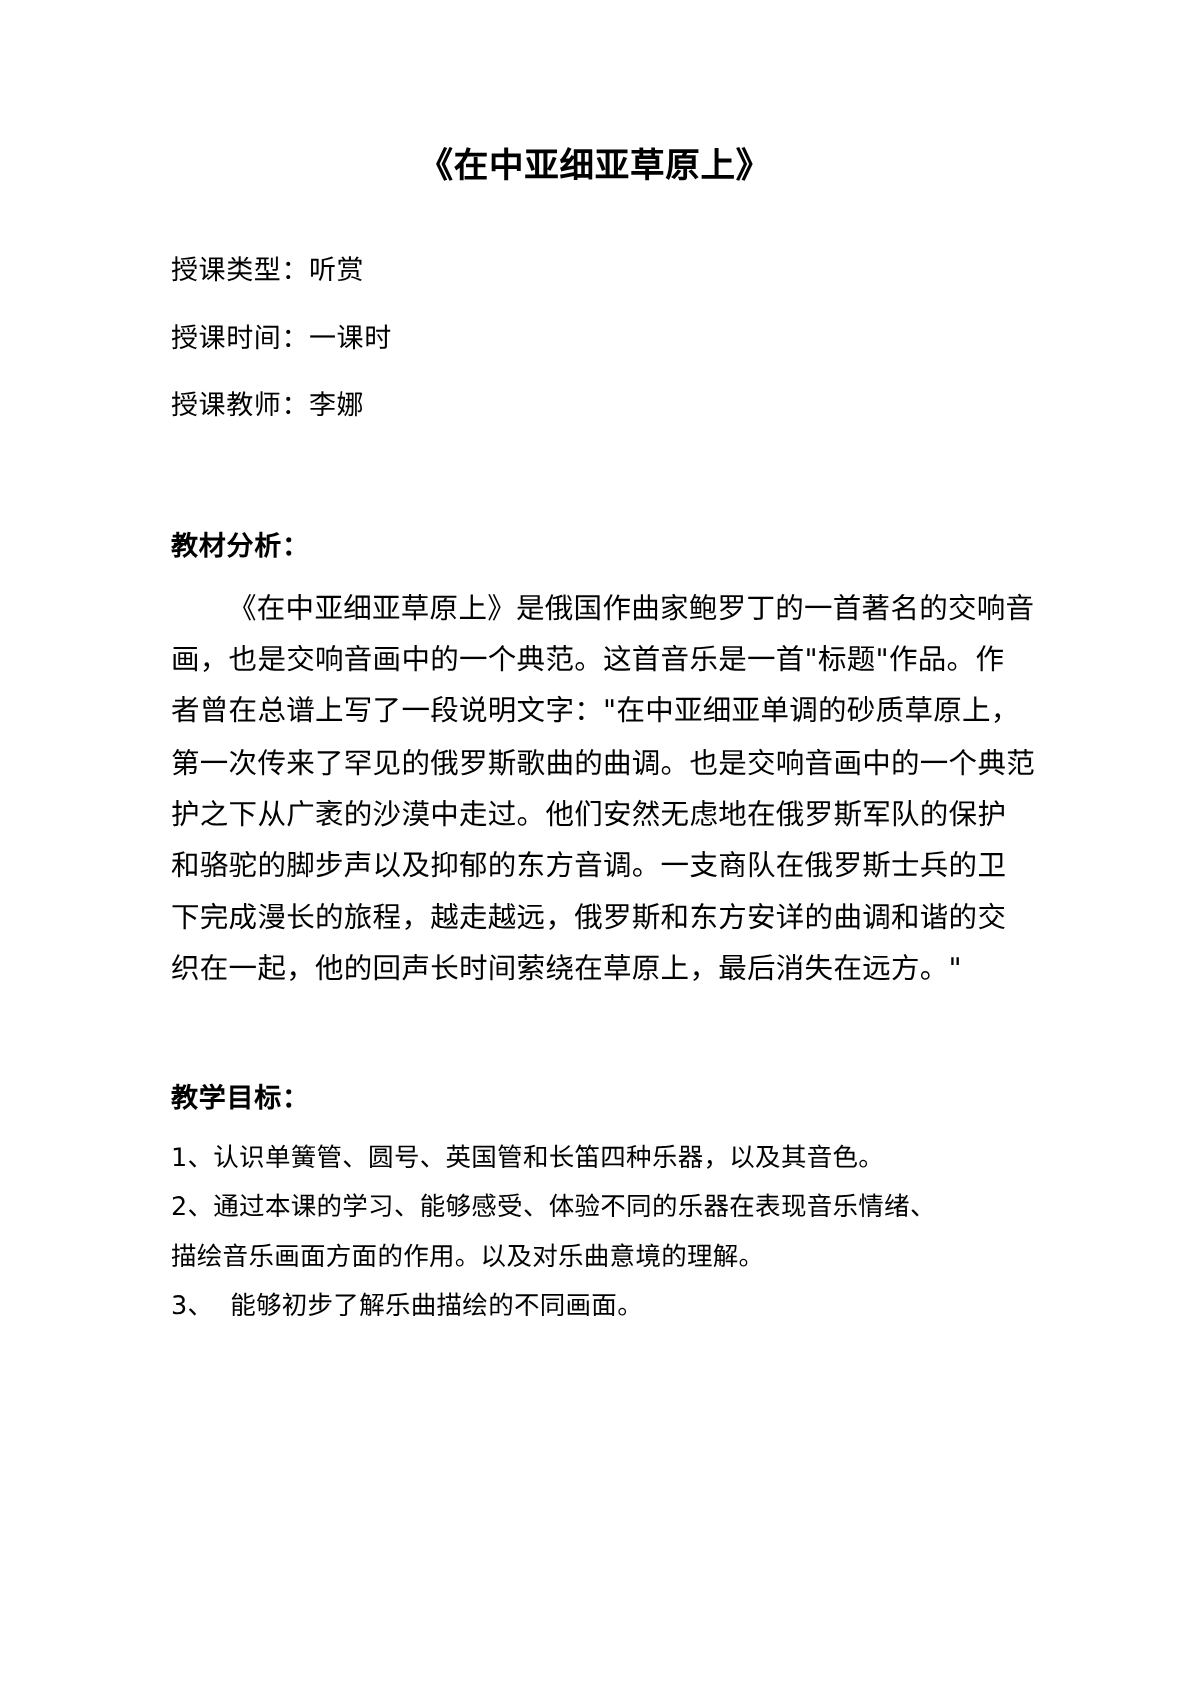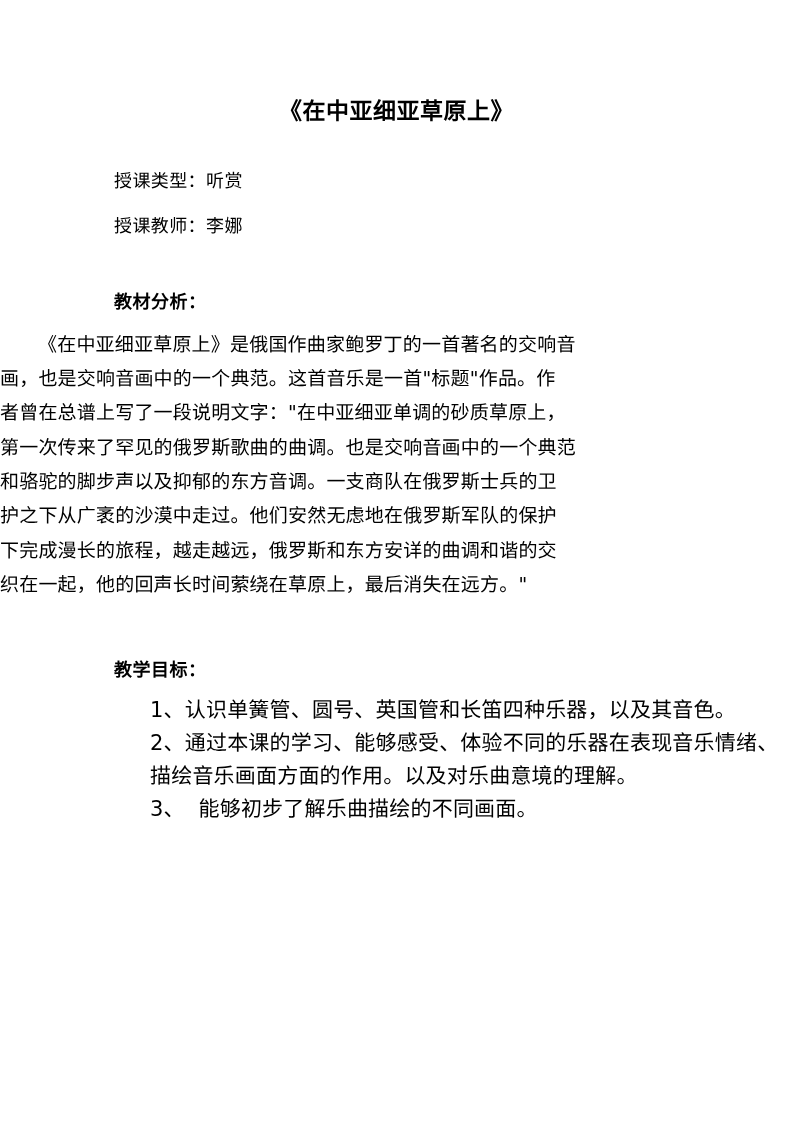--- a/index.html
+++ b/index.html
@@ -51,28 +51,29 @@
   .section-heading {
     font-family: "DejaVu Serif", "Liberation Serif", serif;
     font-weight: bold;
     font-size: 18px;
     padding-left: 114px;
     margin: 0;
     letter-spacing: 0.5px;
   }
 
   .heading-analysis {
-    margin-top: 52px;
+    margin-top: 69px;
     font-family: Liberation Serif, serif;
   }
   .heading-objectives {
     margin-top: 54px;
   }
 
   .body-block {
+    padding-left: 114px;
     padding-right: 108px;
     margin-top: 14px;
   }
 
   .body-line {
     font-size: 19px;
     line-height: 34.3px;
     letter-spacing: 0.2px;
     white-space: pre;
     text-align: left;
@@ -81,48 +82,48 @@
   .body-line.indent {
     text-indent: 38px;
   }
 
   .list-block {
     padding-left: 114px;
     padding-right: 100px;
     margin-top: 13px;
   }
   .list-line {
-    font-size: 21px;
+    font-size: 17px;
     line-height: 33px;
     letter-spacing: 0.2px;
     white-space: pre;
-    margin-left: 36px;
   }
 </style>
 </head>
 <body>
 
 <div class="page">
 
   <h1 class="doc-title">《在中亚细亚草原上》</h1>
 
   <div class="meta-block">
     <div class="meta-line">授课类型：听赏</div>
+    <div class="meta-line">授课时间：一课时</div>
     <div class="meta-line">授课教师：李娜</div>
   </div>
 
   <h2 class="section-heading heading-analysis">教材分析：</h2>
 
   <div class="body-block">
     <div class="body-line indent">《在中亚细亚草原上》是俄国作曲家鲍罗丁的一首著名的交响音</div>
     <div class="body-line">画，也是交响音画中的一个典范。这首音乐是一首"标题"作品。作</div>
     <div class="body-line">者曾在总谱上写了一段说明文字："在中亚细亚单调的砂质草原上，</div>
     <div class="body-line">第一次传来了罕见的俄罗斯歌曲的曲调。也是交响音画中的一个典范</div>
+    <div class="body-line">护之下从广袤的沙漠中走过。他们安然无虑地在俄罗斯军队的保护</div>
     <div class="body-line">和骆驼的脚步声以及抑郁的东方音调。一支商队在俄罗斯士兵的卫</div>
-    <div class="body-line">护之下从广袤的沙漠中走过。他们安然无虑地在俄罗斯军队的保护</div>
     <div class="body-line">下完成漫长的旅程，越走越远，俄罗斯和东方安详的曲调和谐的交</div>
     <div class="body-line">织在一起，他的回声长时间萦绕在草原上，最后消失在远方。"</div>
   </div>
 
   <h2 class="section-heading heading-objectives">教学目标：</h2>
 
   <div class="list-block">
     <div class="list-line">1、认识单簧管、圆号、英国管和长笛四种乐器，以及其音色。</div>
     <div class="list-line">2、通过本课的学习、能够感受、体验不同的乐器在表现音乐情绪、</div>
     <div class="list-line">描绘音乐画面方面的作用。以及对乐曲意境的理解。</div>

